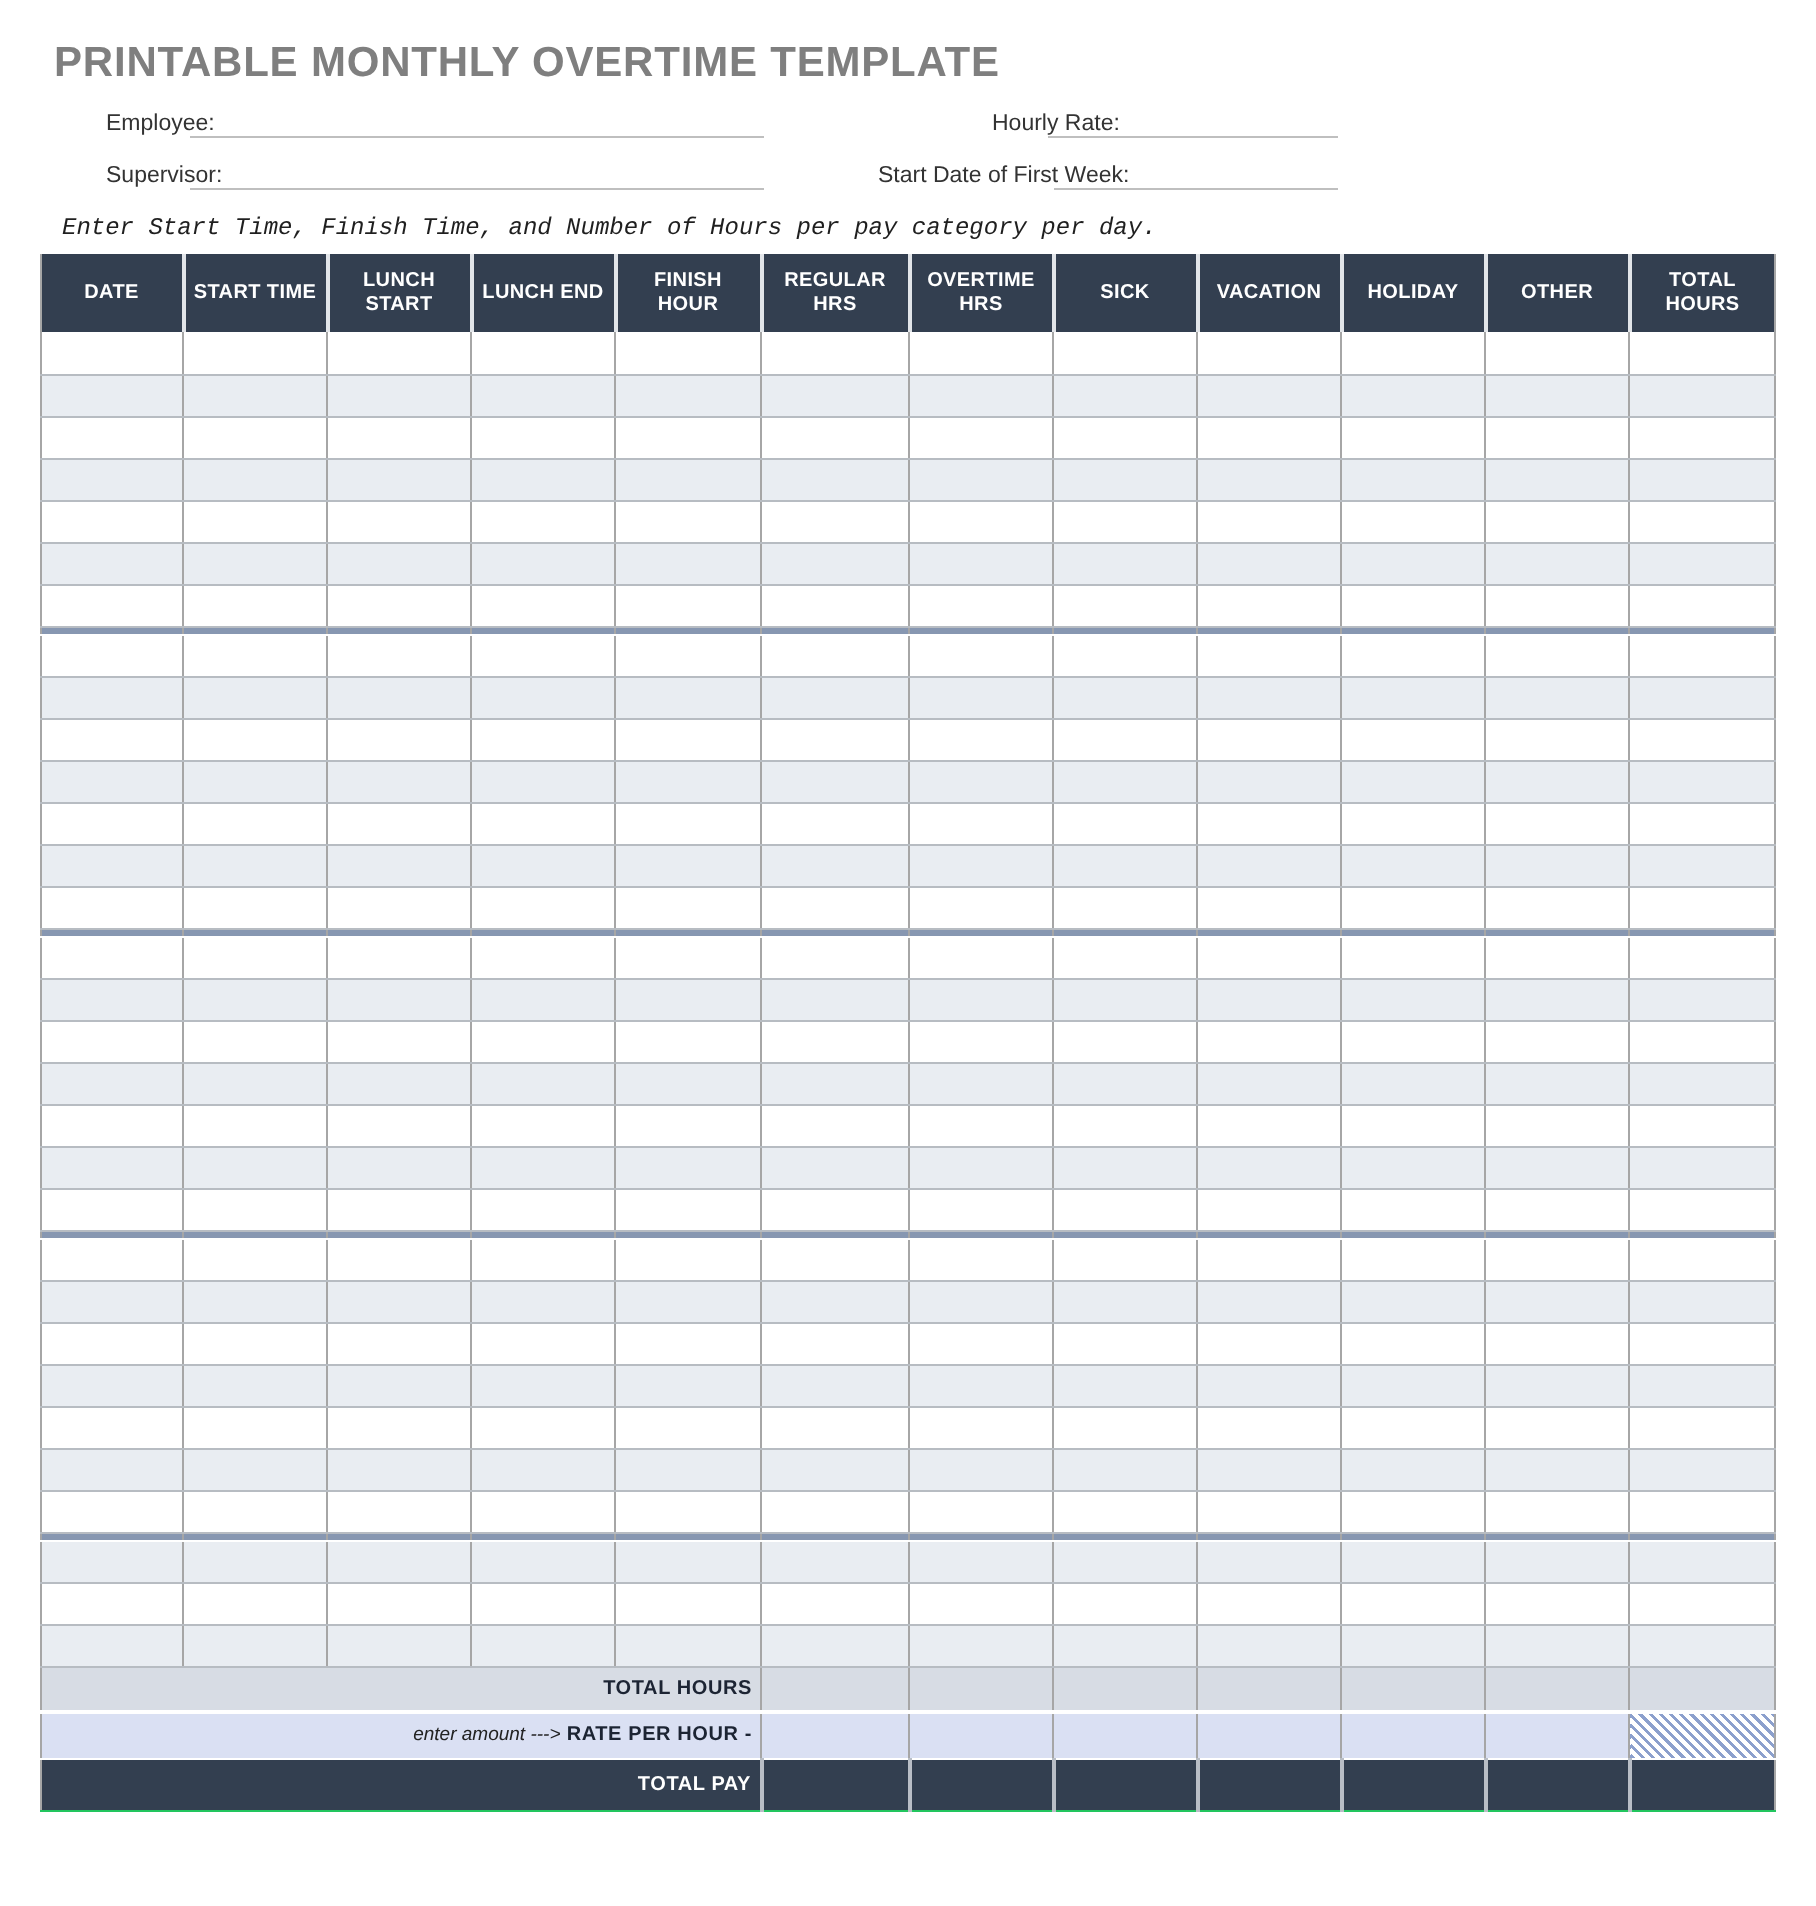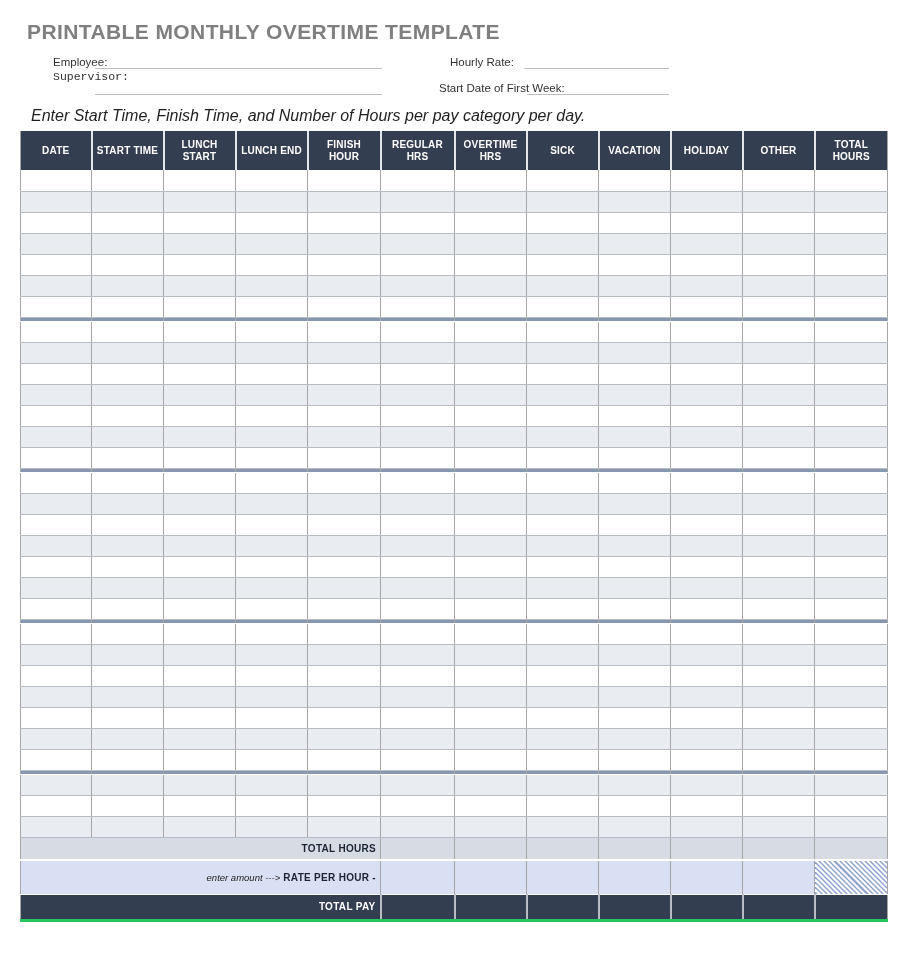--- a/index.html
+++ b/index.html
@@ -15,27 +15,27 @@
   }
   .page-title{
     margin:19px 0 0 27px;font-size:21px;font-weight:700;line-height:25px;
     color:var(--c-title);letter-spacing:.4px;
   }
   .form-area{position:relative;height:50px;margin-top:10px;font-size:11.5px;color:#333;}
   .fe{position:absolute;white-space:nowrap;padding-left:16px;}
   .fline{position:absolute;height:13px;border-bottom:1px solid var(--c-line);}
   #employee-label{left:37px;top:2px;}
   #employee-line{left:95px;top:2px;width:287px;}
-  #hourly-rate-label{left:434px;top:2px;}
+  #hourly-rate-label{left:480px;top:2px;}
   #hourly-rate-line{left:524px;top:2px;width:145px;}
-  #supervisor-label{left:37px;top:16px;font-family:Liberation Mono, monospace;}
+  #supervisor-label{left:37px;top:28px;}
   #supervisor-line{left:95px;top:28px;width:287px;}
   #start-date-label{left:423px;top:28px;}
   #start-date-line{left:527px;top:28px;width:142px;}
-  .instruction{margin:3px 0 6px 31px;font-size:16px;font-style:italic;color:#1f1f1f;}
+  .instruction{margin:3px 0 6px 31px;font-size:12px;font-style:italic;color:#1f1f1f;font-family:Liberation Mono, monospace;}
 
   table.sheet{
     margin-left:20px;width:867px;border-collapse:collapse;table-layout:fixed;
     border-left:1px solid var(--c-border);border-right:1px solid var(--c-border);
   }
   .sheet th{
     background:var(--c-header);color:#fff;font-size:10px;font-weight:700;
     letter-spacing:.2px;text-align:center;vertical-align:middle;height:39px;
     padding:2px 3px;line-height:12px;border-right:2px solid #E2E5E9;
   }
@@ -53,31 +53,31 @@
   }
   .f-label{
     text-align:right;font-weight:700;font-size:10px;letter-spacing:.3px;
     color:#1c2433;padding-right:8px;
   }
   tr.f-th td{
     height:23px;background:var(--c-thours);
     border-right:1px solid var(--c-border);border-bottom:2px solid #fff;
   }
   tr.f-rate td{
-    height:34px;background:var(--c-rate);
+    height:23px;background:var(--c-rate);
     border-right:1px solid var(--c-border);border-bottom:1px solid #fff;
   }
   tr.f-rate .rate-hint{font-style:italic;font-weight:400;font-size:9.5px;color:#222;letter-spacing:0;}
   tr.f-rate td.hatch{
     background:repeating-linear-gradient(45deg,var(--c-hatch) 0,var(--c-hatch) 1.5px,#fff 1.5px,#fff 3.6px);
   }
   tr.f-pay td{
     height:26px;background:var(--c-header);
     border-right:2px solid #B9BEC6;border-top:1px solid #d9d9d9;
-    border-bottom:3px solid #22c55e;
+    border-bottom:1px solid #22c55e;
   }
   tr.f-pay td:last-child{border-right:none;}
   tr.f-pay .f-label{color:#fff;}
 </style>
 </head>
 <body>
 
 <div class="page-title">PRINTABLE MONTHLY OVERTIME TEMPLATE</div>
 
 <div class="form-area">

